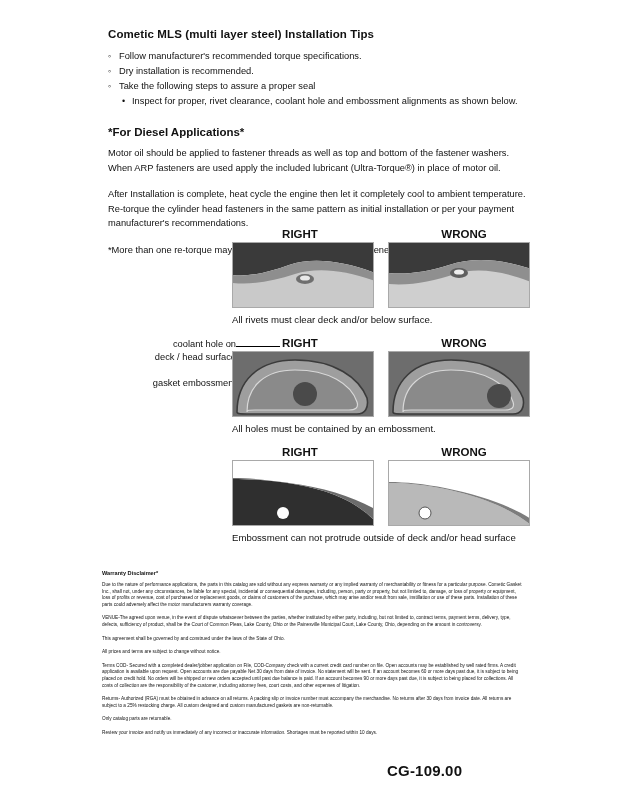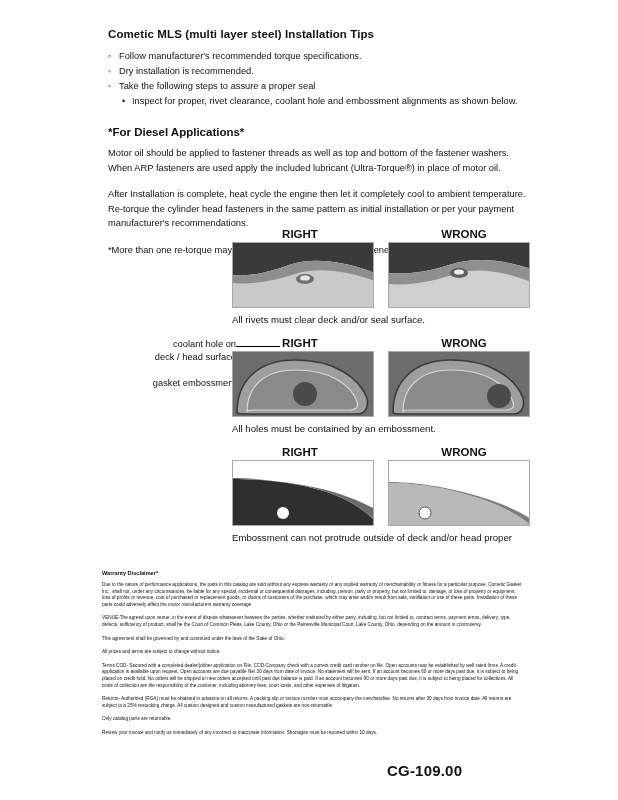--- a/index.html
+++ b/index.html
@@ -232,21 +232,21 @@
           <svg width="142" height="66" viewBox="0 0 142 66">
             <rect x="0" y="0" width="142" height="66" fill="#ffffff"></rect>
             <path d="M0,0 L142,0 L142,26 C112,16 84,14 60,22 C38,29 16,32 0,30 Z" fill="#3a3a3a"></path>
             <path d="M0,30 C16,32 38,29 60,22 C84,14 112,16 142,26 L142,66 L0,66 Z" fill="#8f8f8f"></path>
             <path d="M0,41 C22,43 44,38 66,31 C88,24 114,28 142,39 L142,66 L0,66 Z" fill="#cfcfcf"></path>
             <ellipse cx="70" cy="30" rx="9" ry="5" fill="#5f5f5f"></ellipse>
             <ellipse cx="70" cy="29" rx="5" ry="2.6" fill="#ededed"></ellipse>
           </svg>
         </div>
       </div>
-      <div class="cap">All rivets must clear deck and/or seal surface.</div>
+      <div class="cap">All rivets must clear deck and/or below surface.</div>
     </div>
 
     <div class="fig-block">
       <div class="fig-labels">
         <div class="fig-label right-lbl">RIGHT</div>
         <div class="fig-label wrong-lbl">WRONG</div>
       </div>
       <div class="fig-row">
         <div class="panel">
           <svg width="142" height="66" viewBox="0 0 142 66">
@@ -284,21 +284,21 @@
         </div>
         <div class="panel">
           <svg width="142" height="66" viewBox="0 0 142 66">
             <rect x="0" y="0" width="142" height="66" fill="#ffffff"></rect>
             <path d="M0,22 C34,22 76,30 108,44 C124,51 134,58 142,64 L142,66 L0,66 Z" fill="#b9b9b9"></path>
             <path d="M0,22 C34,22 76,30 108,44 C124,51 134,58 142,64 L142,58 C124,46 92,34 56,27 C36,23 16,21 0,21 Z" fill="#7d7d7d"></path>
             <circle cx="36" cy="52" r="6" fill="#ffffff" stroke="#555555" stroke-width="1"></circle>
           </svg>
         </div>
       </div>
-      <div class="cap">Embossment can not protrude outside of deck and/or head proper</div>
+      <div class="cap">Embossment can not protrude outside of deck and/or head surface</div>
     </div>
 
   </div>
 
   <div class="warranty">
     <h3>Warranty Disclaimer*</h3>
     <p>Due to the nature of performance applications, the parts in this catalog are sold without any express warranty or any implied warranty of merchantability or fitness for a particular purpose.  Cometic Gasket Inc., shall not, under any circumstances, be liable for any special, incidental or consequential damages, including, person, party or property, but not limited to, damage, or loss of property or equipment, loss of profits or revenue, cost of purchased or replacement goods, or claims of customers of the purchase, which may arise and/or result from sale, instillation or use of these parts.  Installation of these parts could adversely affect the motor manufacturers warranty coverage.</p>
     <p>VENUE-The agreed upon venue, in the event of dispute whatsoever between the parties, whether instituted by either party, including, but not limited to, contract terms, payment terms, delivery, type, defects, sufficiency of product, shall be the Court of Common Pleas, Lake County, Ohio or the Painesville Municipal Court, Lake County, Ohio, depending on the amount in controversy.</p>
     <p>This agreement shall be governed by and construed under the laws of the State of Ohio.</p>
     <p>All prices and terms are subject to change without notice.</p>

